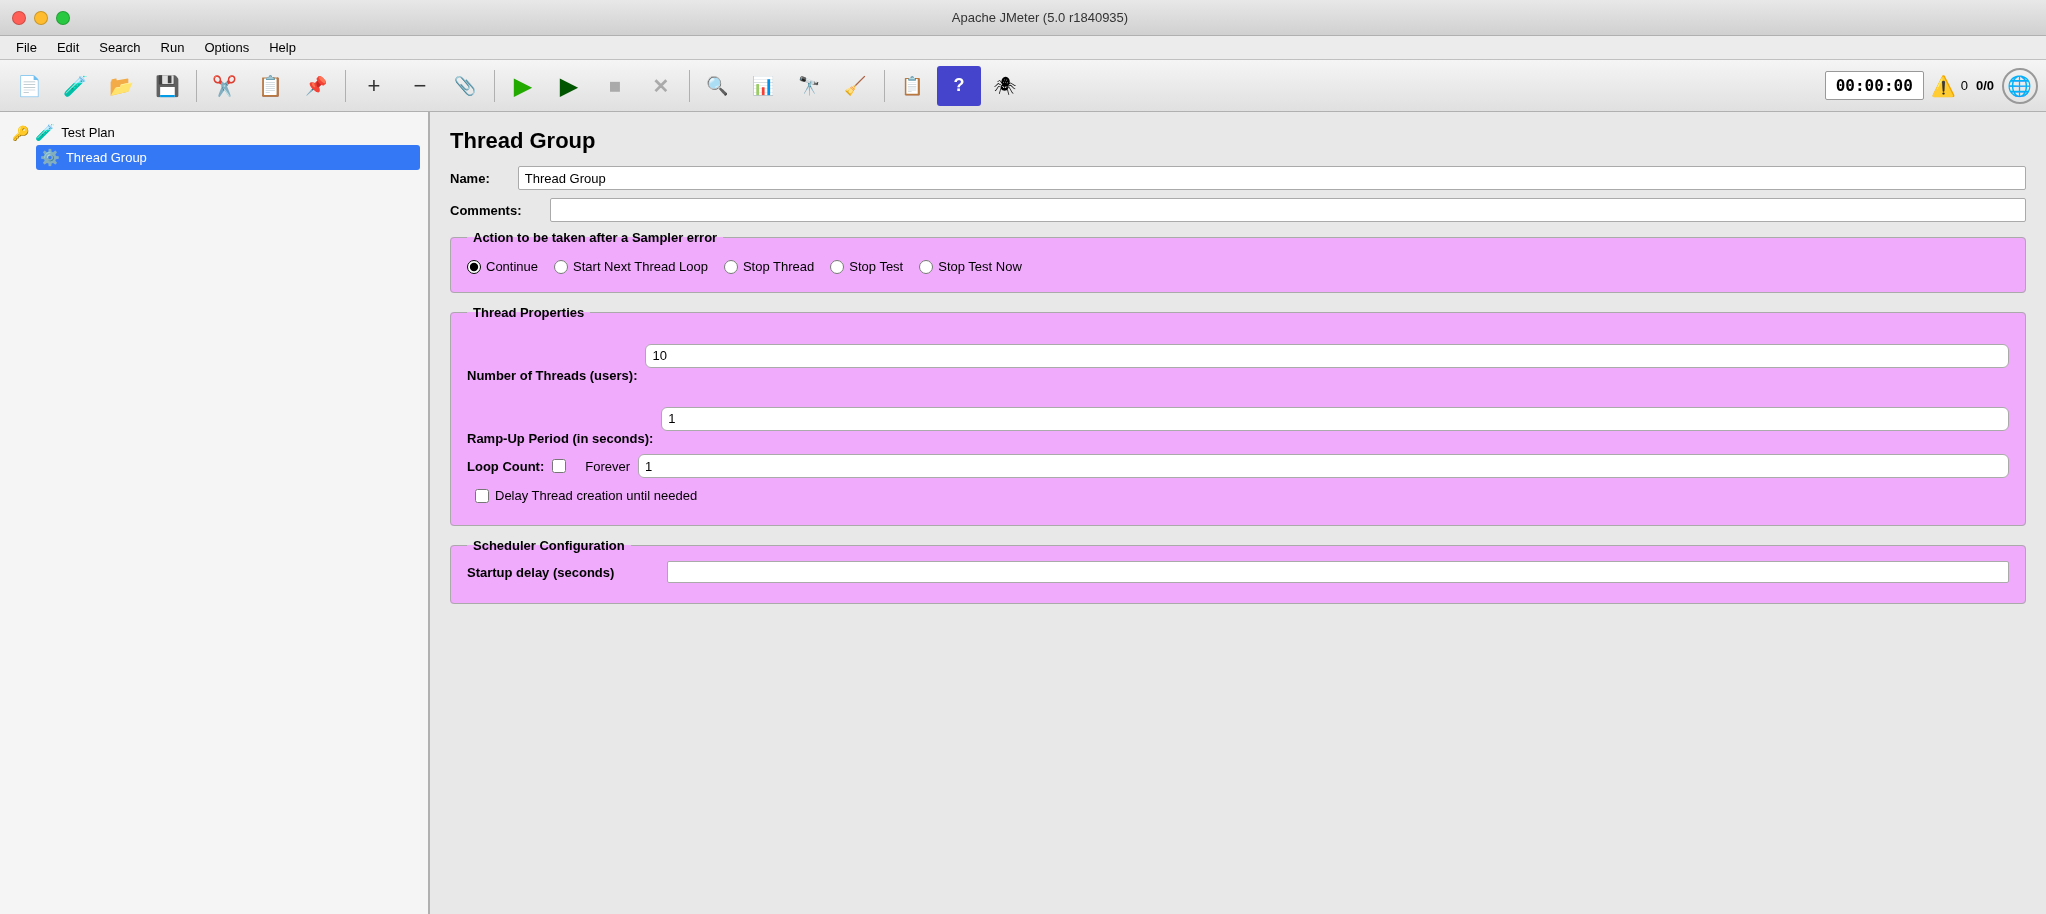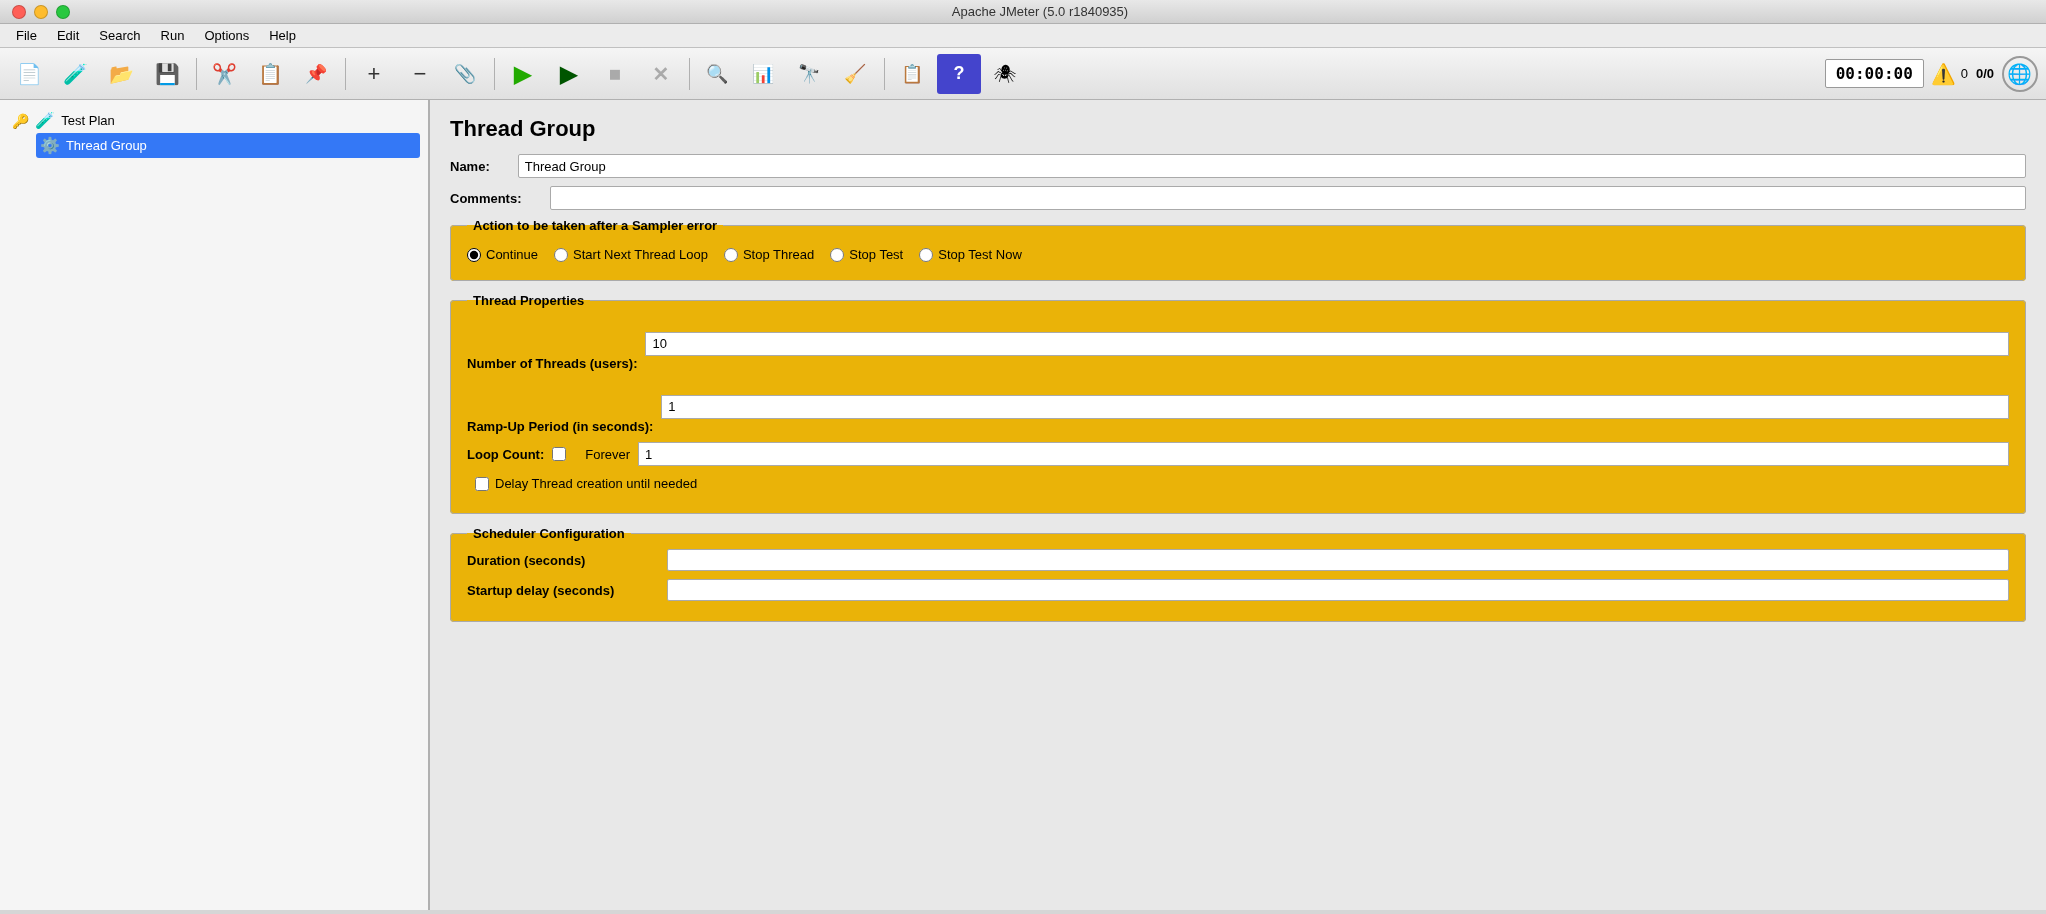--- a/index.html
+++ b/index.html
@@ -8,21 +8,21 @@
       font-size: 13px;
       background: #d6d6d6;
       width: 2046px;
       height: 914px;
       overflow: hidden;
     }
 
     
     .title-bar {
       background: linear-gradient(to bottom, #e8e8e8, #d0d0d0);
-      height: 24px;
+      height: 36px;
       display: flex;
       align-items: center;
       justify-content: center;
       border-bottom: 1px solid #b0b0b0;
       position: relative;
       padding-left: 34px;
     }
     .title-bar-buttons {
       position: absolute;
       left: 12px;
@@ -199,21 +199,21 @@
       border-radius: 2px;
       outline: none;
     }
 
     
     .form-fieldset {
       border: 1px solid #aaa;
       border-radius: 4px;
       padding: 8px 16px 12px;
       margin-bottom: 12px;
-      background: #eab308;
+      background: #f0abfc;
     }
     .form-fieldset legend {
       font-weight: bold;
       padding: 0 6px;
       font-size: 13px;
     }
 
     
     .radio-group {
       display: flex;
@@ -246,21 +246,21 @@
       margin-right: 8px;
       margin-top: 40px;
     }
     .prop-input {
       flex: 1;
       height: 24px;
       border: 1px solid #aaa;
       background: white;
       padding: 2px 6px;
       font-size: 13px;
-      border-radius: 0;
+      border-radius: 6px;
       outline: none;
     }
 
     .loop-row {
       display: flex;
       align-items: center;
       margin-bottom: 8px;
     }
     .loop-label {
       font-weight: bold;
@@ -494,24 +494,20 @@
       <div class="check-row">
         <input type="checkbox" class="checkbox-input" style="">
         <span>Delay Thread creation until needed</span>
       </div>
 
     </fieldset>
 
     <fieldset class="form-fieldset">
       <legend>Scheduler Configuration</legend>
 
-      <div class="sched-row">
-        <span class="sched-label">Duration (seconds)</span>
-        <input class="sched-input" type="text" style="">
-      </div>
 
       <div class="sched-row">
         <span class="sched-label">Startup delay (seconds)</span>
         <input class="sched-input" type="text" style="">
       </div>
     </fieldset>
   </div>
 </div>
 
 </body></html>

